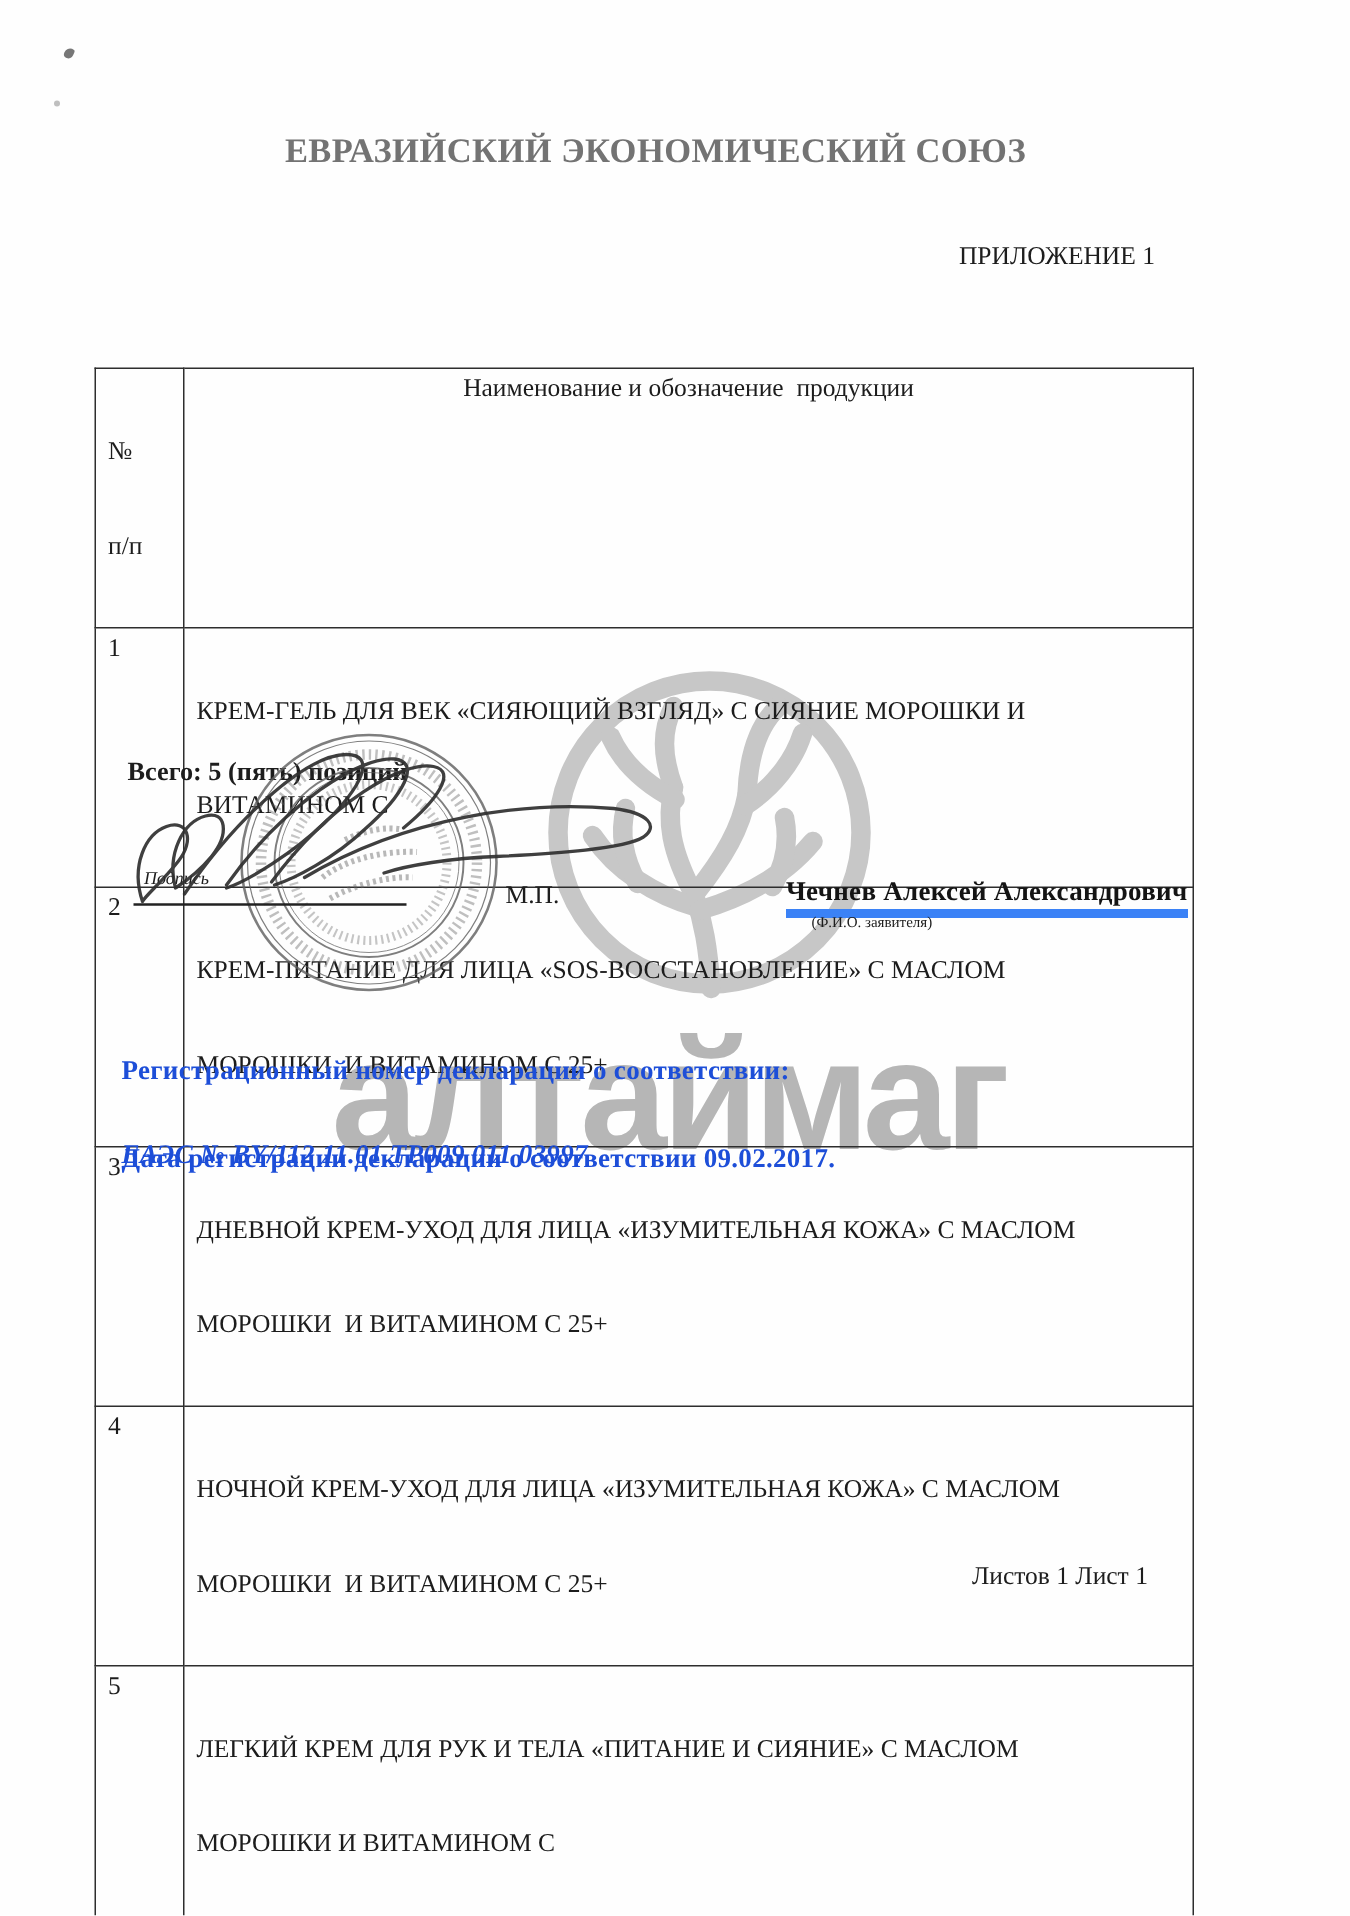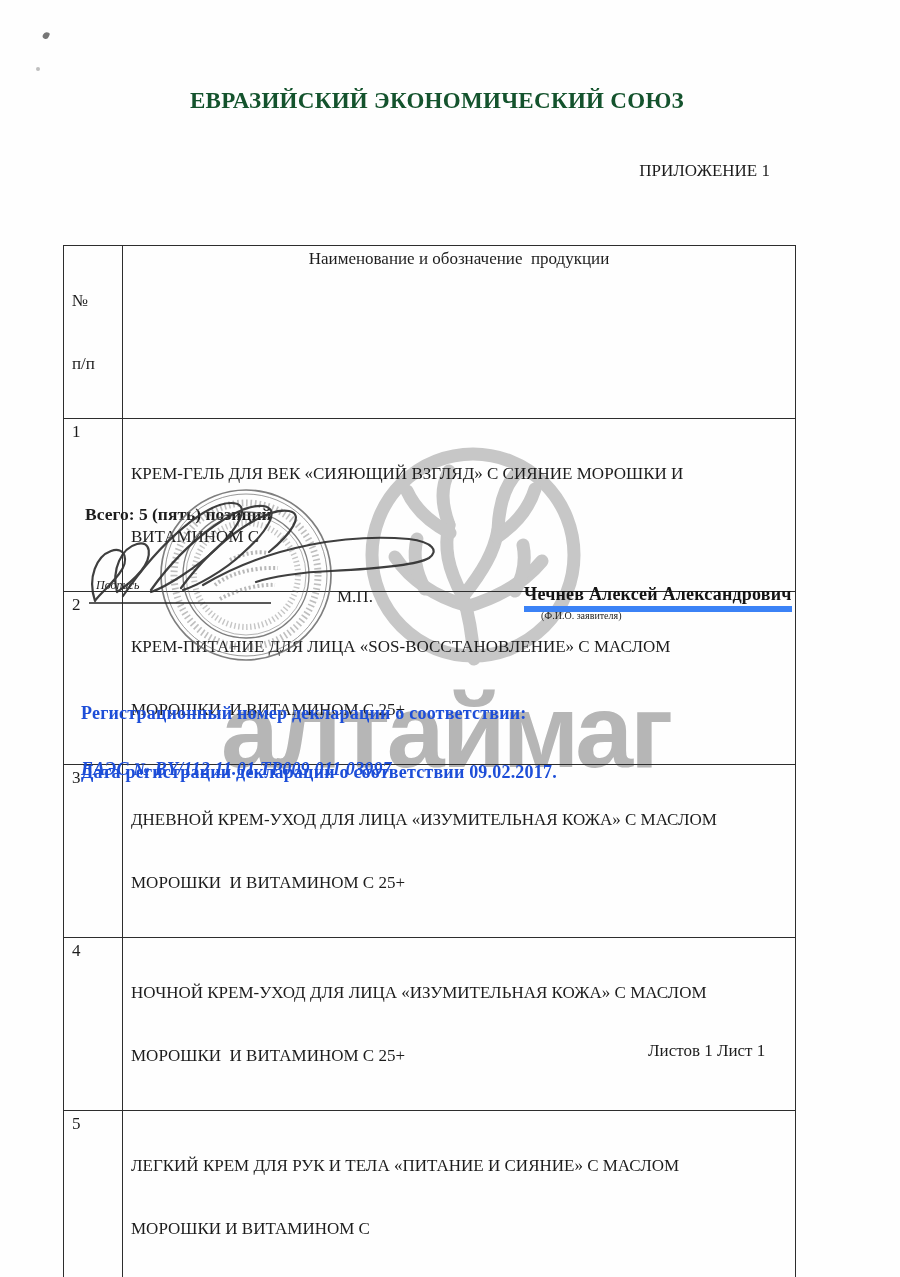--- a/index.html
+++ b/index.html
@@ -13,21 +13,21 @@
   .wm-brand{
     left:221px;top:679px;font-family:"Liberation Sans","DejaVu Sans",sans-serif;
     font-weight:bold;font-size:104px;line-height:1;letter-spacing:-3px;color:#b6b6b6;
   }
   .wm-tagline{
     left:316px;top:783px;font-family:"Liberation Sans","DejaVu Sans",sans-serif;
     font-size:31px;line-height:1;letter-spacing:1px;color:#c0c0c0;
   }
   
   .ct{z-index:2;}
-  .title{left:0;width:874px;text-align:center;font-weight:bold;font-size:23px;letter-spacing:.3px;color:#14532d;}
+  .title{left:0;width:874px;text-align:center;font-weight:bold;font-size:23px;letter-spacing:.3px;color:#737373;}
   .title1{top:88px;}
   .title2{top:116px;}
   .annex{left:560px;top:161px;width:210px;text-align:right;font-size:17px;}
   table.doc{
     position:absolute;left:63px;top:245px;width:733px;border-collapse:collapse;
     table-layout:fixed;z-index:2;
   }
   table.doc td{
     border:1.6px solid #2d2d2d;vertical-align:top;font-size:17px;line-height:21px;
     padding:2px 8px 2px 8px;white-space:pre-wrap;color:#1c1c1c;

